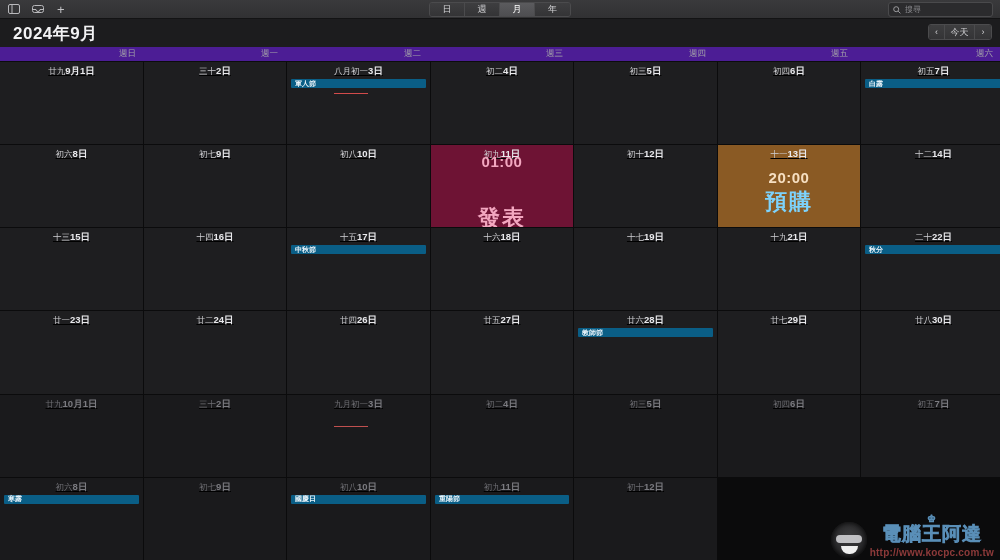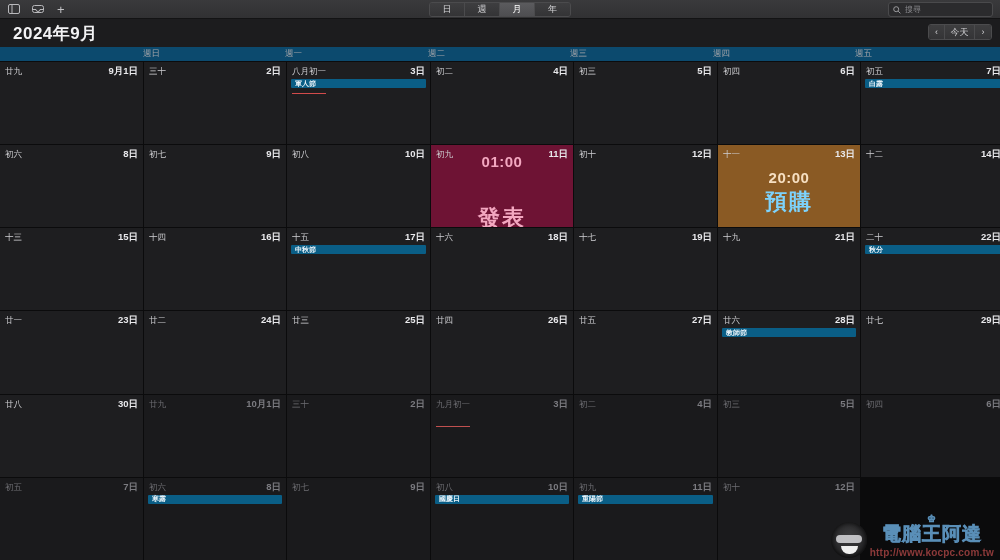--- a/index.html
+++ b/index.html
@@ -94,23 +94,22 @@
     width: 16px;
   }
   .nav-btn.wide { width: 30px; font-size: 9px; }
   .nav-btn:last-child { border-right: none; }
 
   
   .weekhead {
     height: 15px; min-height: 15px;
     display: grid;
     grid-template-columns: 143px 142px 143px 142px 143px 142px 145px;
-    background: #0c4a6e;
+    background: #4c1d95;
     border-bottom: 1px solid #0c0c0d;
-    padding-left: 24px;
   }
   .wh-cell {
     font-size: 8.5px; color: #a6a6aa;
     text-align: right; padding-right: 7px;
     align-self: center;
   }
 
   
   .grid {
     flex: 1;
@@ -122,23 +121,24 @@
   }
   .cell {
     background: #1e1e20;
     position: relative;
     overflow: hidden;
     padding-top: 3px;
   }
   .cell.dim { background: #1a1a1c; }
   .cell.tinted { }
   .cell-head {
-    display: flex; align-items: baseline; justify-content: space-between;
+    display: flex; align-items: baseline; justify-content: center;
     padding: 0 5px 0 5px;
     height: 12px;
+    text-decoration: underline;
   }
   .lunar {
     font-size: 8.5px; color: #cfcfd2; white-space: nowrap;
   }
   .lunar.red-underline {
     border-bottom: 1px solid #d24b4b; padding-bottom: 15px;
   }
   .daynum {
     font-size: 9.5px; color: #e9e9ec; font-weight: bold; white-space: nowrap;
   }
@@ -423,26 +423,20 @@
         </div>
       </div>
       <div class="cell">
         <div class="cell-head">
           <div class="lunar">廿二</div>
           <div class="daynum">24日</div>
         </div>
       </div>
       <div class="cell">
         <div class="cell-head">
-          <div class="lunar">廿三</div>
-          <div class="daynum">25日</div>
-        </div>
-      </div>
-      <div class="cell">
-        <div class="cell-head">
           <div class="lunar">廿四</div>
           <div class="daynum">26日</div>
         </div>
       </div>
       <div class="cell">
         <div class="cell-head">
           <div class="lunar">廿五</div>
           <div class="daynum">27日</div>
         </div>
       </div>

